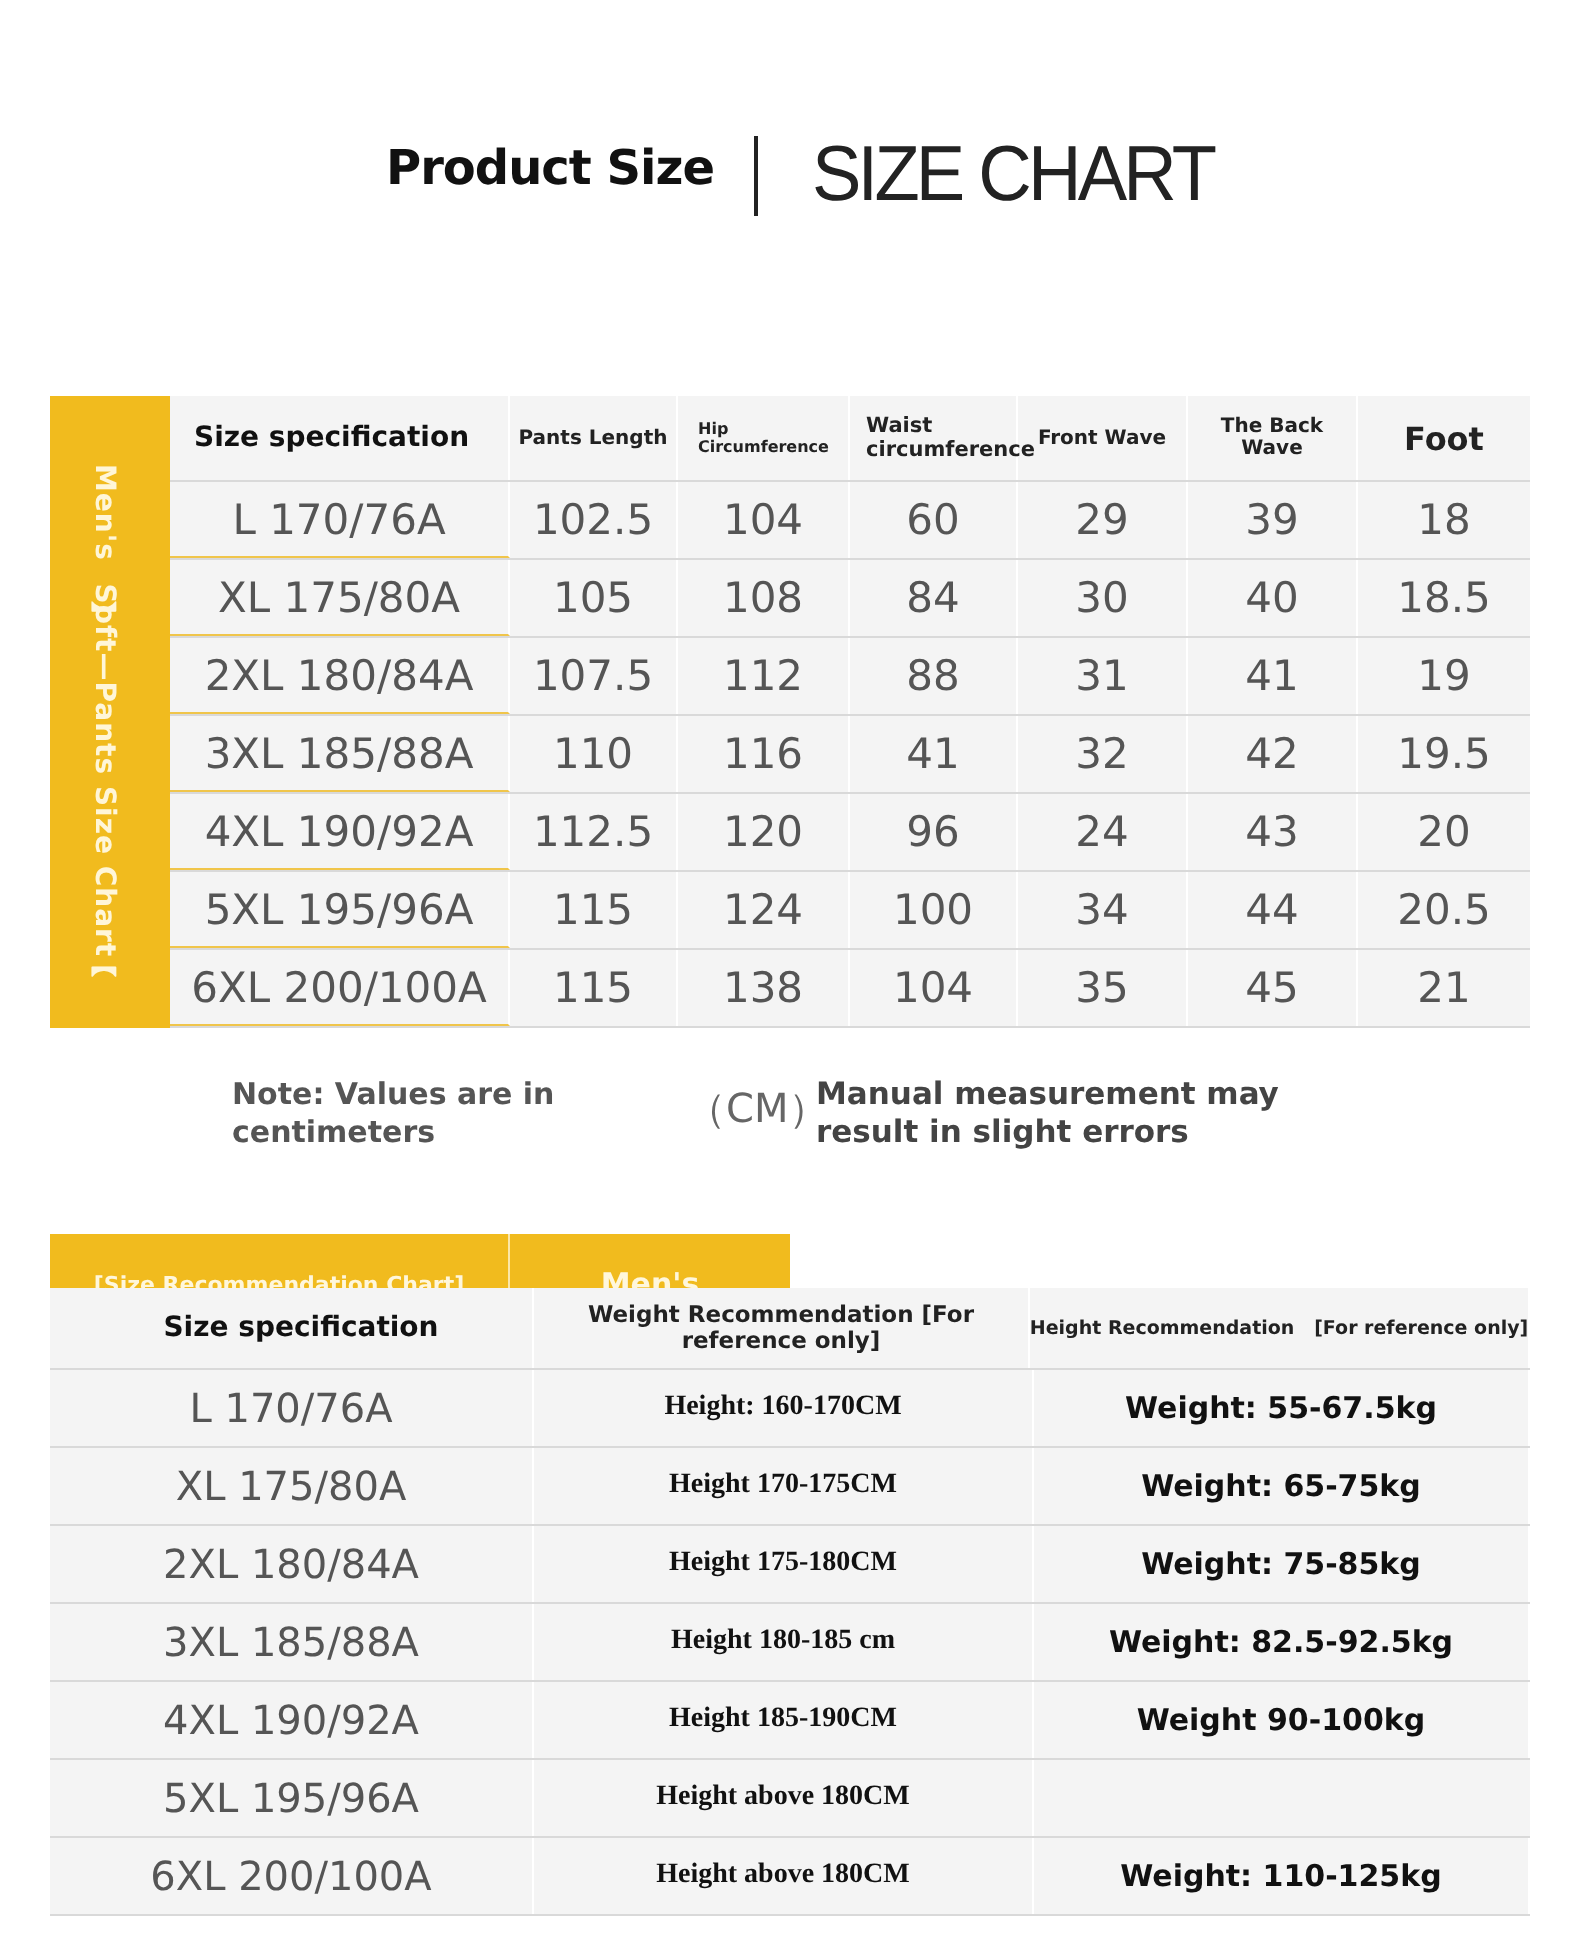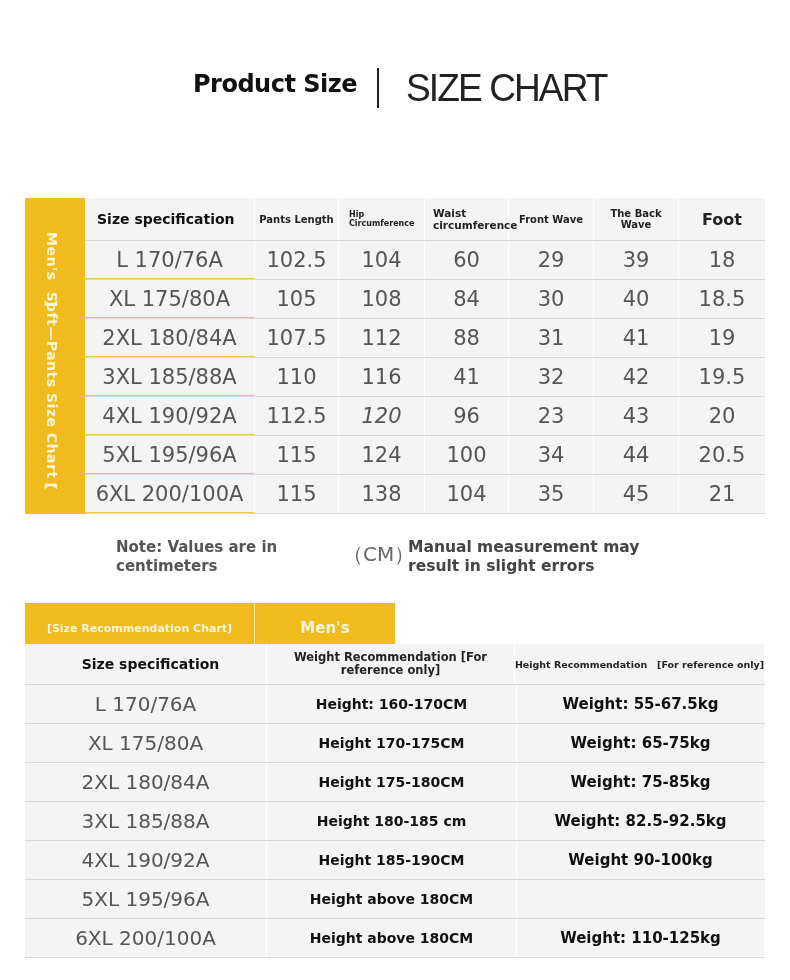--- a/index.html
+++ b/index.html
@@ -24,31 +24,31 @@
     .hdr-waist { font-size: 10.5px; font-weight: bold; color: #222; justify-content: flex-start; text-align: left; padding-left: 8px; line-height: 1.15; }
     .hdr-foot { font-size: 16px; font-weight: bold; color: #222; }
     .val { font-size: 21px; color: #555; font-weight: normal; }
     .sizecol { border-bottom: 1px solid #f0c54a; }
 
     .notes { position: absolute; top: 536px; left: 0; width: 790px; height: 50px; padding-left: 28px; }
     .notes .n1 { position: absolute; left: 116px; top: 2px; width: 210px; font-size: 15px; font-weight: bold; color: #555; line-height: 19px; }
     .notes .cm { position: absolute; left: 343px; top: 5px; font-size: 20px; color: #666; letter-spacing: 0px; }
     .notes .n2 { position: absolute; left: 408px; top: 2px; width: 280px; font-size: 15.5px; font-weight: bold; color: #444; line-height: 19px; }
 
-    .t2head { position: absolute; top: 603px; left: 25px; height: 50px; display: flex; align-items: center; }
+    .t2head { position: absolute; top: 617px; left: 25px; height: 50px; display: flex; align-items: center; }
     .t2head .a { width: 230px; height: 50px; background: #f1bb1e; display: flex; align-items: center; justify-content: center; font-size: 11px; font-weight: bold; color: #fff7dc; border-right: 1px solid #fbe7a9; }
     .t2head .b { width: 140px; height: 50px; background: #f1bb1e; display: flex; align-items: center; justify-content: center; font-size: 15px; font-weight: bold; color: #fff7dc; }
 
     .t2 { position: absolute; top: 644px; left: 25px; width: 740px; height: 314px; background: #f4f4f4; }
     .t2 .cell { border-right: 1px solid #ffffff; }
     .t2 .h-size { font-size: 14px; font-weight: bold; color: #111; padding-left: 10px; }
     .t2 .h-height { font-size: 9.5px; font-weight: bold; color: #222; white-space: pre; }
     .t2 .h-weight { font-size: 11.5px; font-weight: bold; color: #222; line-height: 1.15; padding: 0 18px; }
     .t2 .v-size { font-size: 20px; color: #555; }
-    .t2 .v-bold { font-size: 14px; font-weight: bold; color: #111; }
+    .t2 .v-bold { font-size: 14px; font-weight: bold; color: #111; font-family: Liberation Serif, serif; }
     .t2 .v-bold2 { font-size: 15px; font-weight: bold; color: #111; text-align: right; }
   </style>
 </head>
 <body>
 
 <div class="header">
   <div class="left">Product Size</div>
   <div class="divider"></div>
   <div class="right">SIZE CHART</div>
 </div>
@@ -104,23 +104,23 @@
       <div class="cell val" style="width:86px;">116</div>
       <div class="cell val" style="width:84px;">41</div>
       <div class="cell val" style="width:85px;">32</div>
       <div class="cell val" style="width:85px;">42</div>
       <div class="cell val" style="width:86px;">19.5</div>
     </div>
 
     <div class="row" style="top:199px;height:39px;">
       <div class="cell val sizecol" style="width:170px;">4XL 190/92A</div>
       <div class="cell val" style="width:84px;">112.5</div>
-      <div class="cell val" style="width:86px;font-style:italic;">120</div>
+      <div class="cell val" style="width:86px;">120</div>
       <div class="cell val" style="width:84px;">96</div>
-      <div class="cell val" style="width:85px;">23</div>
+      <div class="cell val" style="width:85px;">24</div>
       <div class="cell val" style="width:85px;">43</div>
       <div class="cell val" style="width:86px;">20</div>
     </div>
 
     <div class="row" style="top:238px;height:39px;">
       <div class="cell val sizecol" style="width:170px;">5XL 195/96A</div>
       <div class="cell val" style="width:84px;">115</div>
       <div class="cell val" style="width:86px;">124</div>
       <div class="cell val" style="width:84px;">100</div>
       <div class="cell val" style="width:85px;">34</div>

